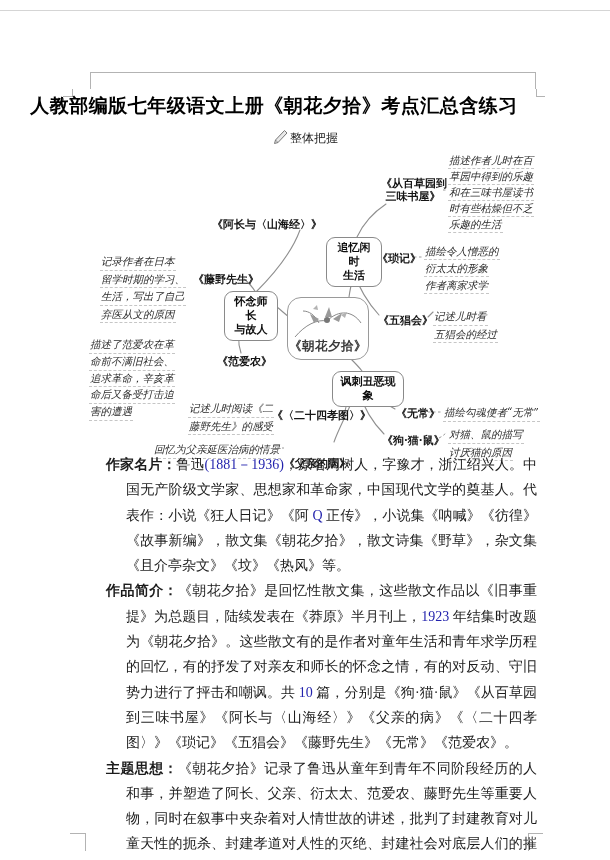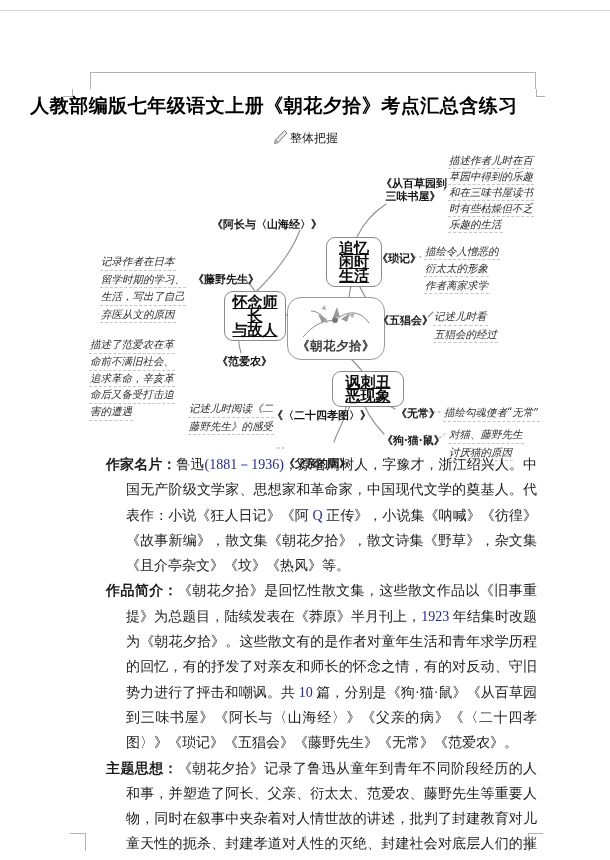--- a/index.html
+++ b/index.html
@@ -24,27 +24,27 @@
                   font-size:12px; color:#1a1a1a; }
   .section-head .pencil { display:inline-block; vertical-align:-3px; margin-right:2px; }
 
   
   .mindmap { position:absolute; left:0; top:148px; width:610px; height:312px; }
   .connectors { position:absolute; left:0; top:0; pointer-events:none; }
   .mnode { position:absolute; font-weight:bold; font-size:11px; white-space:nowrap;
            color:#151515; font-family:"DejaVu Serif", serif; }
   .mnode.two { text-align:center; line-height:13px; }
   .mbox { position:absolute; border:1px solid #8a8a8a; border-radius:9px; background:#fff;
-          font-weight:bold; font-size:15px; line-height:14px; text-align:center;
-          padding:3px 6px; color:#0e0e0e; font-family:"DejaVu Serif", serif;text-decoration:underline; }
+          font-weight:bold; font-size:11px; line-height:14px; text-align:center;
+          padding:3px 6px; color:#0e0e0e; font-family:"DejaVu Serif", serif; }
   .ann { position:absolute; font-size:10.5px; line-height:15.5px; color:#2d2d2d;
          font-style:italic; font-family:"DejaVu Serif", serif; white-space:nowrap; }
   .ann span { display:table; border-bottom:1px dashed #c6c6c6; padding:0 1px; }
   .ann.right span { margin-left:auto; }
-  .center-node { position:absolute; left:287px; top:149px; width:98px; height:63px;
+  .center-node { position:absolute; left:287px; top:149px; width:82px; height:63px;
                  border:1.4px solid #9a9a9a; border-radius:14px; background:#fff;
                  text-align:center; }
   .center-node .label { position:absolute; left:0; right:0; bottom:4px; font-weight:bold;
                         font-size:12.5px; color:#3a3a3a; letter-spacing:0.5px; }
 
   
   .bodytext { position:absolute; left:90px; top:452px; width:447px; font-size:14px;
               line-height:25.3px; text-align:justify; color:#1c1c1c; }
   .para { padding-left:36px; text-indent:-36px; }
   .plabel { font-weight:bold;margin-left:16px; }
@@ -131,21 +131,21 @@
           <path d="M44,18 l9,-6 l-3,9 z"></path>
           <path d="M30,18 l-9,-5 l4,9 z"></path>
           <circle cx="38" cy="19" r="3" fill="#777"></circle>
           <path d="M52,14 l6,-3 l-2,6 z" fill="#b3b3b3"></path>
           <path d="M24,8 l4,-4 l1,5 z" fill="#b3b3b3"></path>
         </g>
       </svg>
       <div class="label">《朝花夕拾》</div>
     </div>
 
-    <div class="mbox" style="left:224px;top:143px;width:62px">怀念师长<br>与故人</div>
+    <div class="mbox" style="left:224px;top:143px;width:54px">怀念师长<br>与故人</div>
     <div class="mbox" style="left:326px;top:89px;width:56px">追忆闲时<br>生活</div>
     <div class="mbox" style="left:332px;top:223px;width:72px">讽刺丑恶现象</div>
 
     <div class="mnode" style="left:212px;top:69px">《阿长与〈山海经〉》</div>
     <div class="mnode" style="left:193px;top:124px">《藤野先生》</div>
     <div class="mnode" style="left:217px;top:206px">《范爱农》</div>
     <div class="mnode two" style="left:381px;top:29px;width:64px">《从百草园到<br>三味书屋》</div>
     <div class="mnode" style="left:377px;top:103px">《琐记》</div>
     <div class="mnode" style="left:378px;top:165px">《五猖会》</div>
     <div class="mnode" style="left:272px;top:260px">《〈二十四孝图〉》</div>
@@ -183,22 +183,25 @@
       <span>五猖会的经过</span>
     </div>
     <div class="ann" style="left:188px;top:252px;line-height:16.5px">
       <span>记述儿时阅读《二</span>
       <span>藤野先生》的感受</span>
     </div>
     <div class="ann" style="left:443px;top:257px">
       <span>描绘勾魂使者“无常”</span>
     </div>
     <div class="ann" style="left:448px;top:278px;line-height:16.5px">
-      <span>对猫、藤野先生</span>
+      <span>对猫、鼠的描写</span>
       <span>讨厌猫的原因</span>
+    </div>
+    <div class="ann" style="left:153px;top:294px">
+      <span>回忆为父亲延医治病的情景</span>
     </div>
   </div>
 
   <div class="bodytext">
     <div class="para">
       <span class="plabel">作家名片：</span><span><span>鲁迅</span><span class="num">(1881－1936)</span><span>，原名周树人，字豫才，浙江绍兴人。中国无产阶级文学家、思想家和革命家，中国现代文学的奠基人。代表作：小说《狂人日记》《阿 </span><span class="num">Q</span><span> 正传》，小说集《呐喊》《彷徨》《故事新编》，散文集《朝花夕拾》，散文诗集《野草》，杂文集《且介亭杂文》《坟》《热风》等。</span></span>
     </div>
     <div class="para">
       <span class="plabel">作品简介：</span><span><span>《朝花夕拾》是回忆性散文集，这些散文作品以《旧事重提》为总题目，陆续发表在《莽原》半月刊上，</span><span class="num">1923</span><span> 年结集时改题为《朝花夕拾》。这些散文有的是作者对童年生活和青年求学历程的回忆，有的抒发了对亲友和师长的怀念之情，有的对反动、守旧势力进行了抨击和嘲讽。共 </span><span class="num">10</span><span> 篇，分别是《狗·猫·鼠》《从百草园到三味书屋》《阿长与〈山海经〉》《父亲的病》《〈二十四孝图〉》《琐记》《五猖会》《藤野先生》《无常》《范爱农》。</span></span>
     </div>

